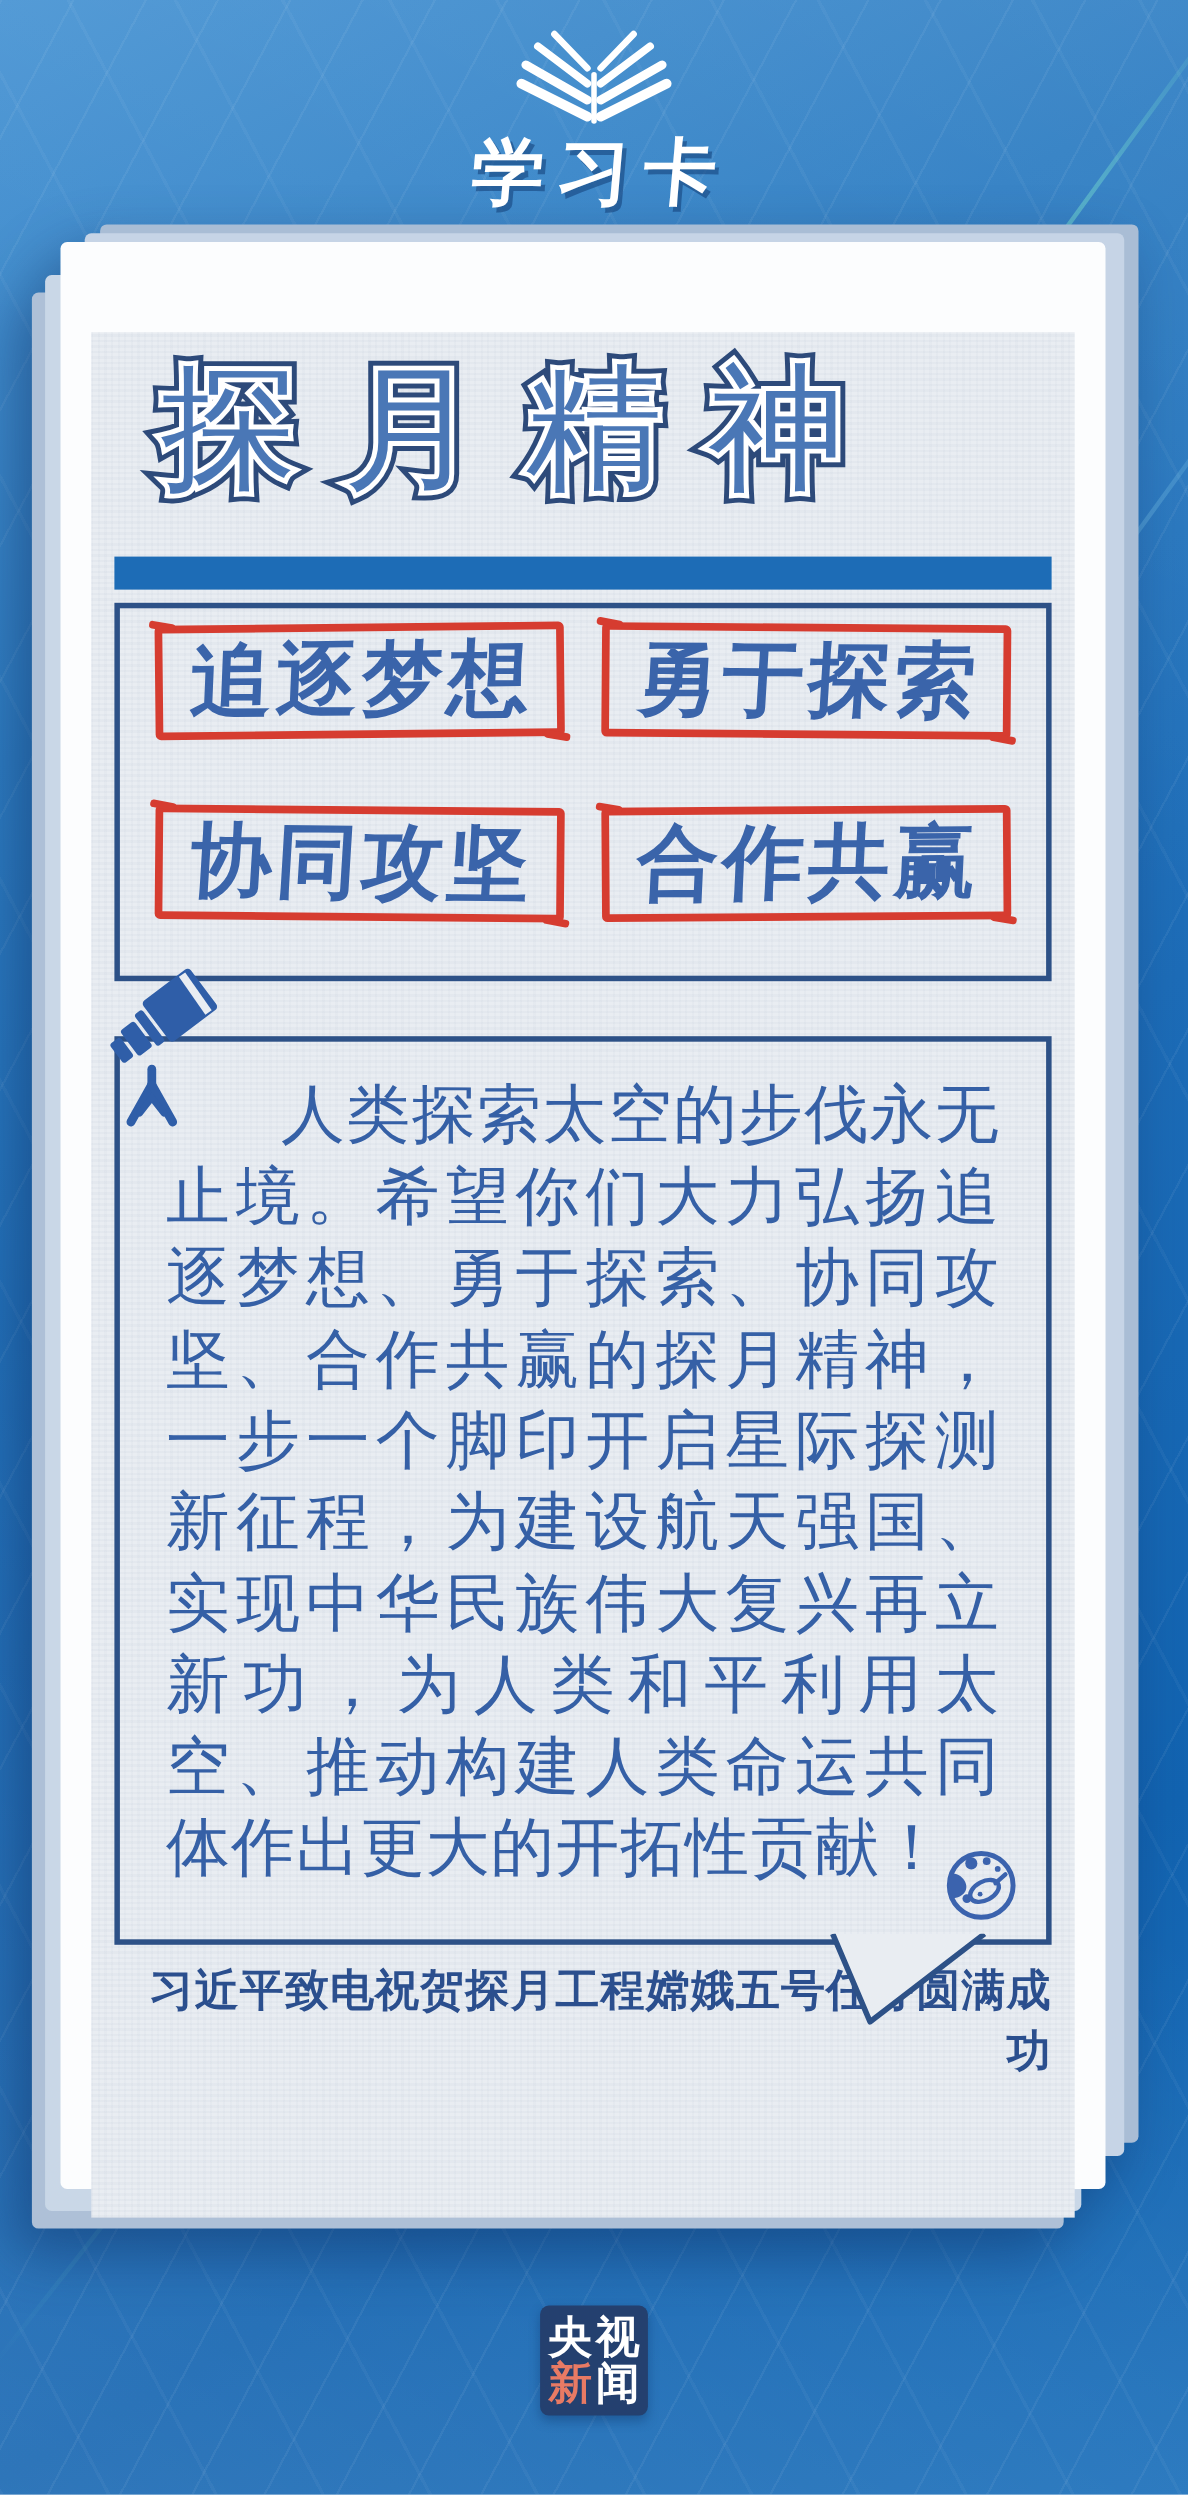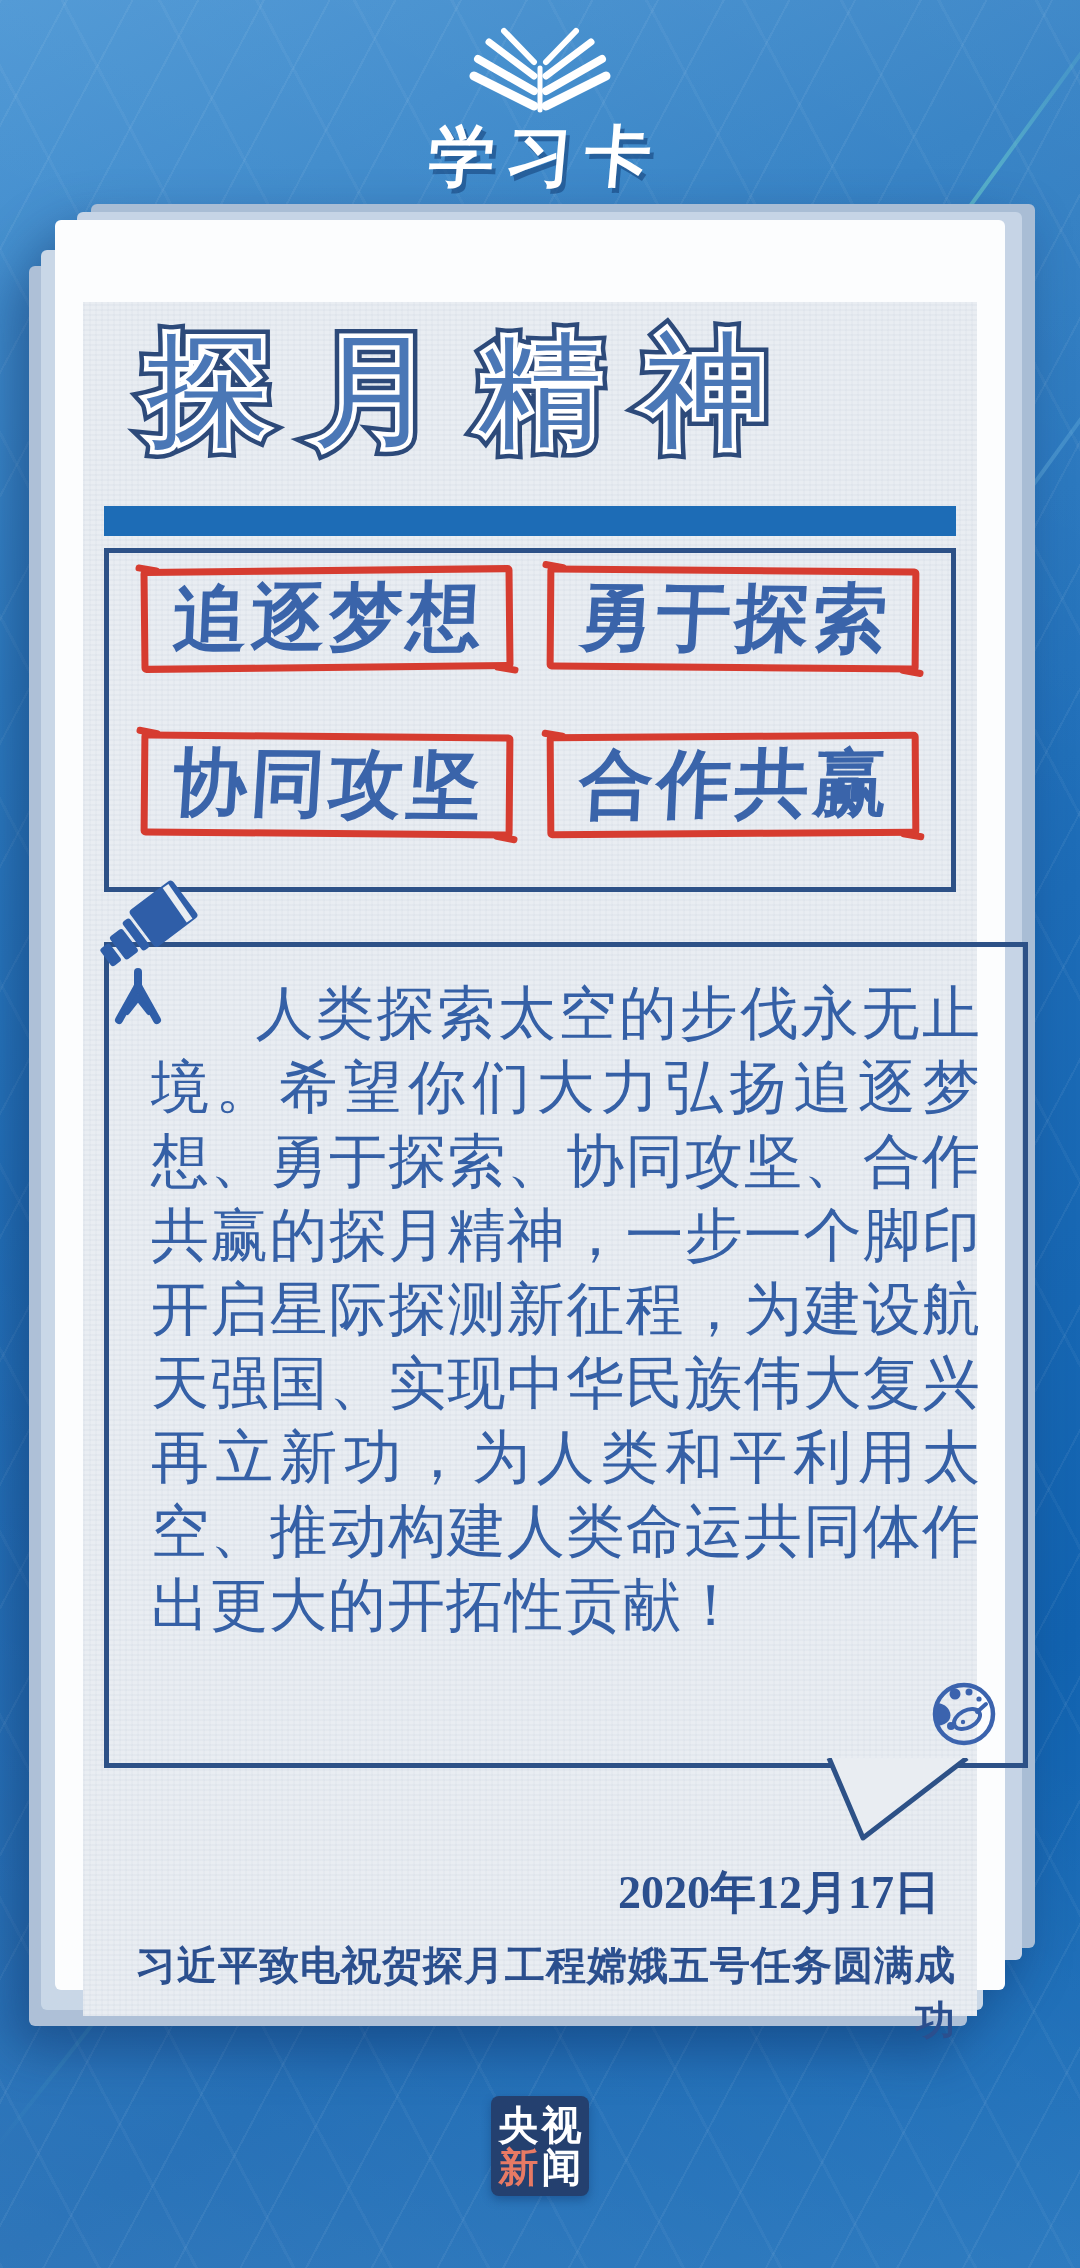--- a/index.html
+++ b/index.html
@@ -92,21 +92,21 @@
   .spirit-label {
     font-family:"Liberation Serif", serif; font-weight:bold;
     font-size:74px; color:#3a64aa; letter-spacing:4px; text-indent:4px;
     transform:skewX(-3deg); white-space:nowrap;
   }
 
   .telescope { position:absolute; left:0; top:576px; z-index:5; }
 
   
   .quote-box {
-    width:924px; height:826px; margin:50px auto 0;
+    width:852px; height:826px; margin:50px auto 0;
     border:5px solid #2d5187; position:relative;
     padding:30px 42px 0; text-align:justify; overflow:visible;
   }
   .quote-text {
     margin:0; font-family:"Liberation Serif", serif;
     font-size:58px; line-height:74px; color:#3560a6;
     letter-spacing:1px; text-indent:1.8em;
   }
   .moon-icon { position:absolute; right:24px; bottom:14px; }
   .tail { position:absolute; right:50px; bottom:-80px; width:152px; height:85px; }
@@ -220,21 +220,20 @@
             <path d="M48 33 L57 25" stroke="#3b63ae" stroke-width="4" stroke-linecap="round"></path>
             <circle cx="34" cy="43" r="2.2" fill="#3b63ae"></circle>
           </svg>
 
           <svg class="tail" width="152" height="85" viewBox="0 0 152 85">
             <polygon points="8,0 146,0 42,80" fill="#e9edf2"></polygon>
             <path d="M8 0 L42 80 L146 0" fill="none" stroke="#2d5187" stroke-width="5" stroke-linejoin="round"></path>
           </svg>
         </div>
 
-        <div class="date-line">2020年12月17日</div>
         <div class="source-line">习近平致电祝贺探月工程嫦娥五号任务圆满成功</div>
 
       </div>
     </div>
   </div>
 
   <div class="logo">
     <span class="logo-char">央</span>
     <span class="logo-char">视</span>
     <span class="logo-char xin">新</span>

